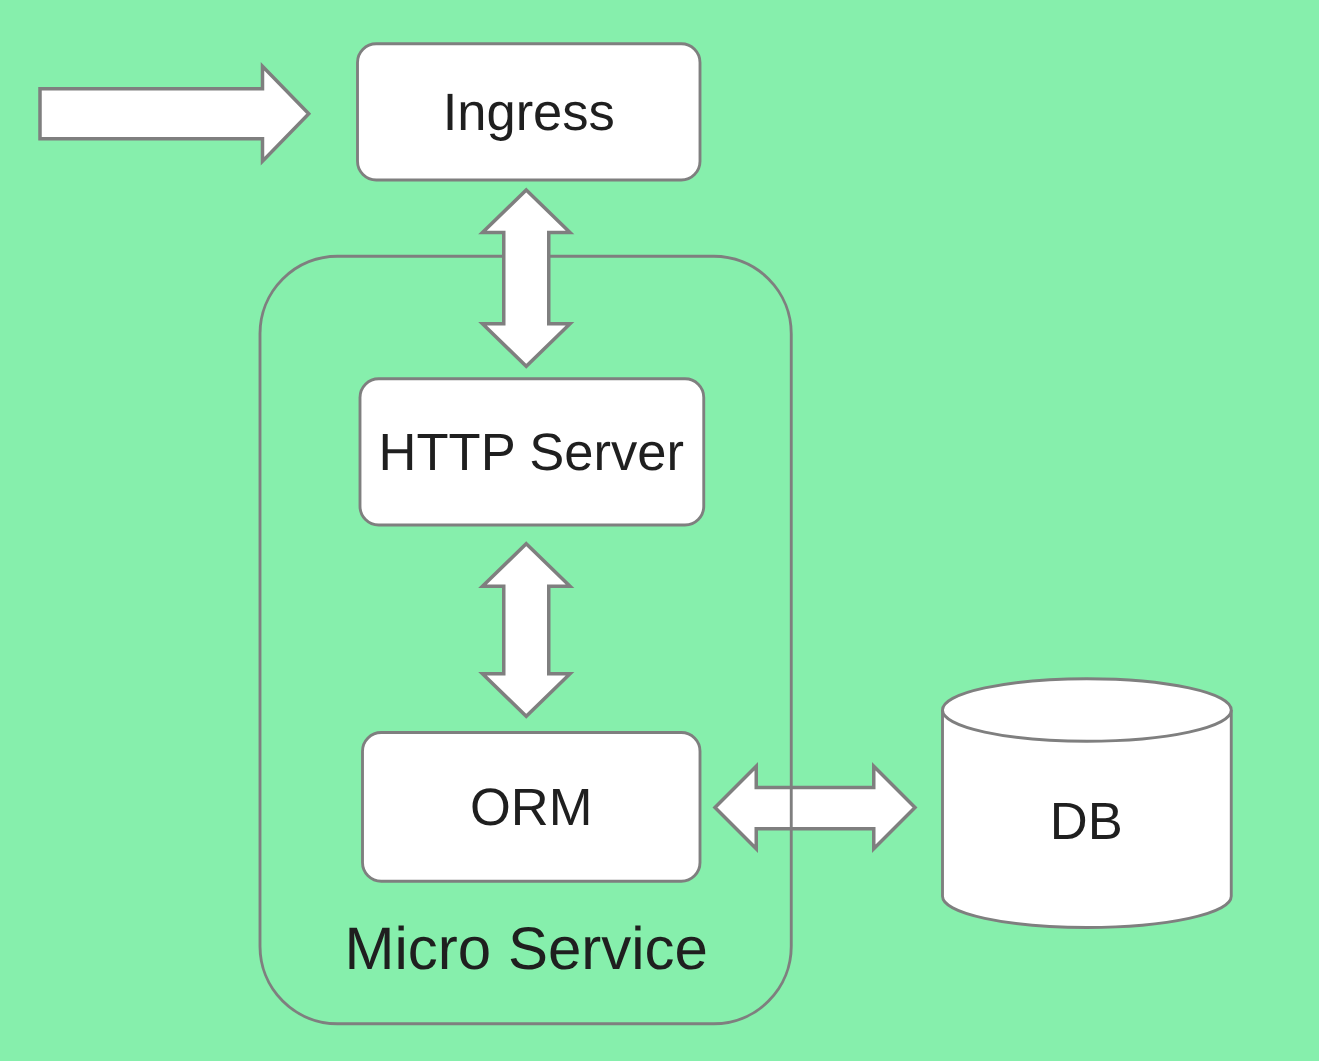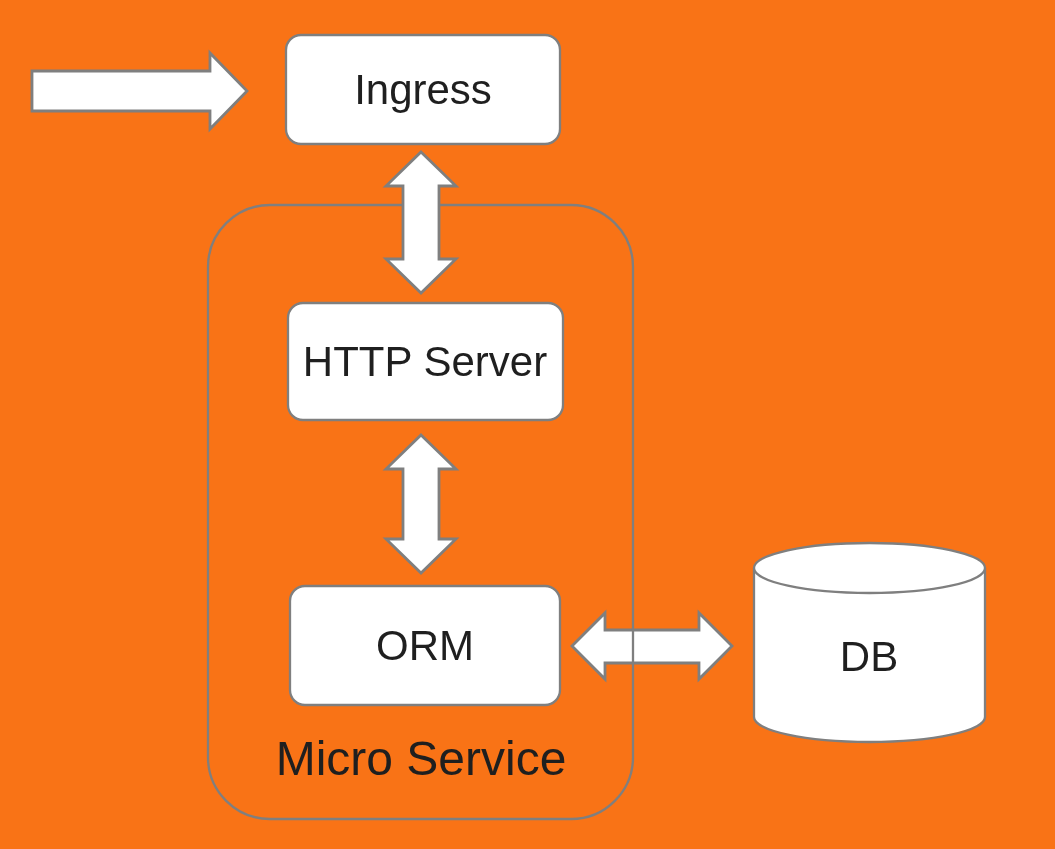--- a/index.html
+++ b/index.html
@@ -4,21 +4,21 @@
 <style>
   html, body {
     margin: 0;
     padding: 0;
     background: #ffffff;
   }
   .stage {
     position: relative;
     width: 1055px;
     height: 849px;
-    background: #f97316;
+    background: #86efac;
     overflow: hidden;
   }
   svg {
     display: block;
     font-family: "Liberation Sans", sans-serif;
   }
   .shape {
     fill: #ffffff;
     stroke: #7f7f7f;
     stroke-width: 2.3;

